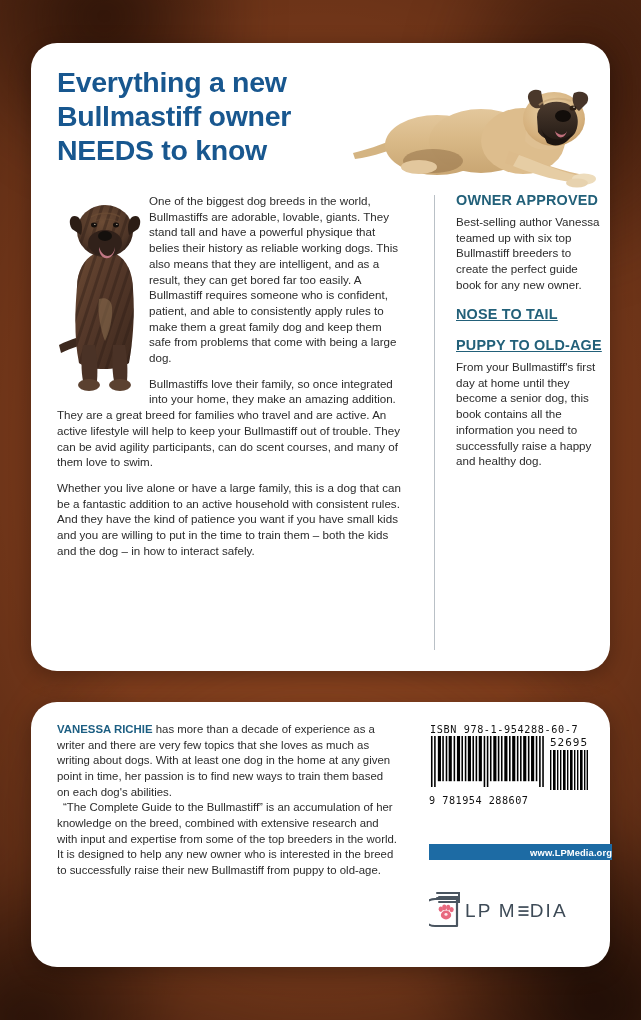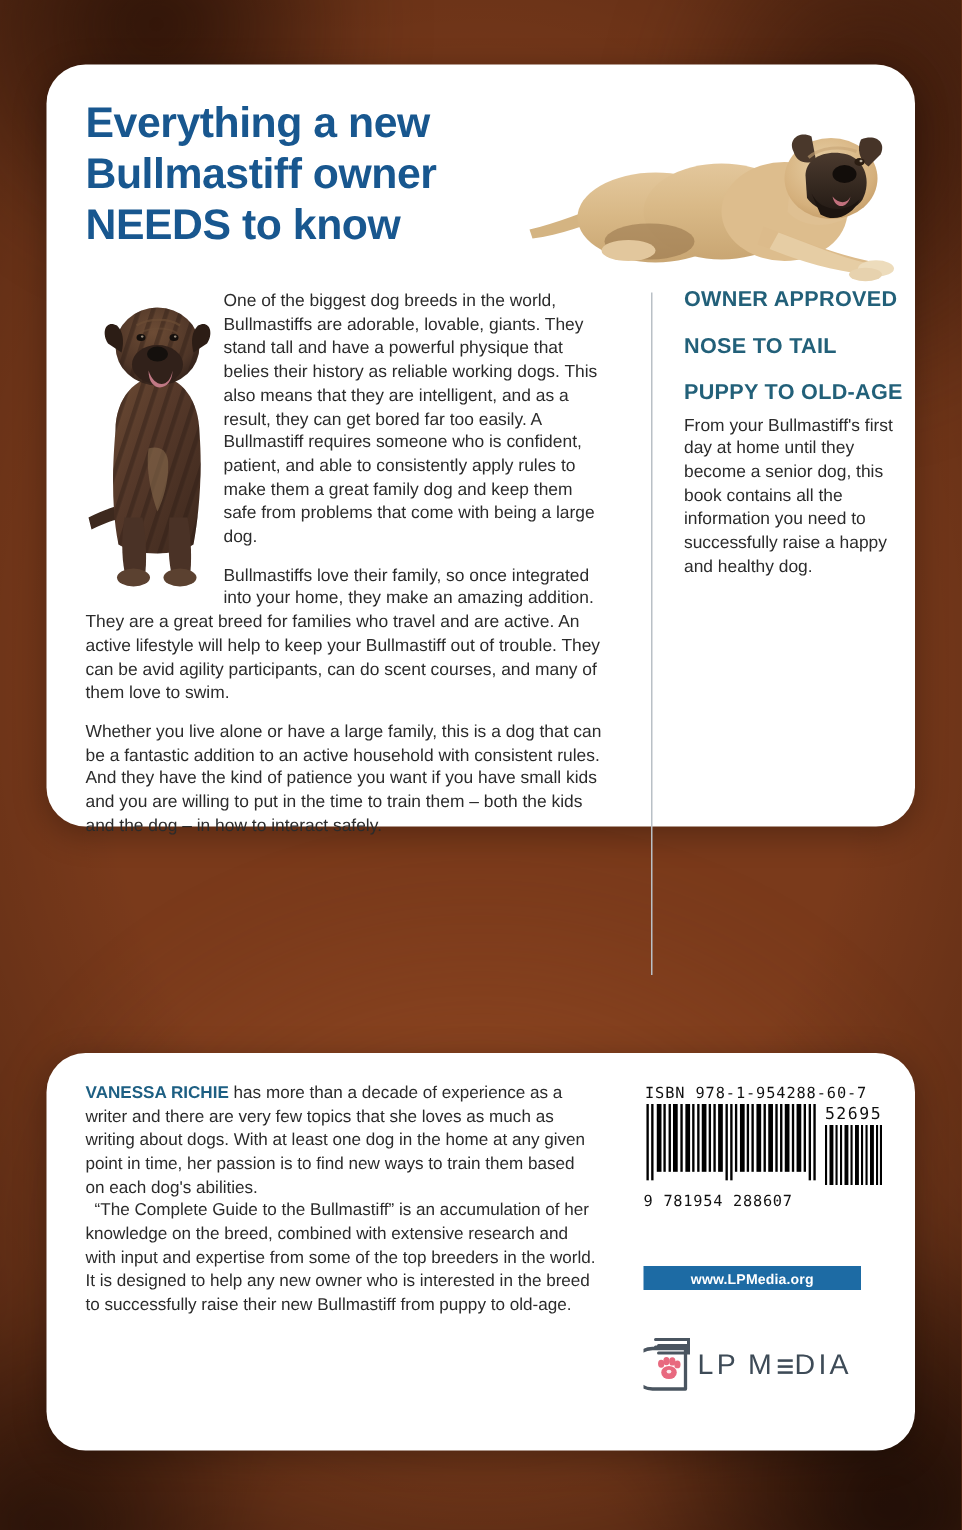--- a/index.html
+++ b/index.html
@@ -25,21 +25,21 @@
       radial-gradient(ellipse 30% 20% at 10% 97%,rgba(35,14,6,.75) 0%,rgba(35,14,6,0) 72%),
       radial-gradient(ellipse 60% 30% at 50% 78%,rgba(176,92,45,.45) 0%,rgba(176,92,45,0) 75%);
     filter:blur(22px);}
   .bg .vig{background:radial-gradient(ellipse 78% 70% at 50% 45%,rgba(0,0,0,0) 45%,rgba(0,0,0,.42) 100%);}
 
   
   .card{
     position:absolute;background:#ffffff;border-radius:26px;
     box-shadow:0 5px 22px rgba(0,0,0,.30);
   }
-  #main-card{left:31px;top:43px;width:579px;height:508px;}
+  #main-card{left:31px;top:43px;width:579px;height:628px;}
   #bottom-card{left:31px;top:702px;width:579px;height:265px;}
 
   
   .title{
     position:absolute;left:26px;top:22px;width:330px;
     color:#18578f;font-weight:bold;font-size:28.5px;line-height:1.20;
     letter-spacing:-0.3px;
   }
 
   
@@ -58,21 +58,21 @@
   .body-txt p{margin:0 0 10px 0;}
   .body-txt p:last-child{margin-bottom:4px;}
 
   
   #sitting-dog{float:left;width:92px;height:205px;margin:2px 10px 2px 0;shape-outside:content-box;}
 
   .rh{
     color:#226079;font-size:14.4px;font-weight:bold;letter-spacing:.2px;
     margin:0 0 5px 0;line-height:1.1;
   }
-  .rh.second{margin-top:15px;}
+  .rh.second{margin-top:15px;text-decoration:underline;}
   .col-right p.rt{color:#2b2b2b;font-size:11.6px;line-height:1.355;margin:0;}
 
   
   .bio{position:absolute;left:26px;top:20px;width:340px;
        color:#2b2b2b;font-size:11.4px;line-height:1.375;}
   .bio p{margin:0;}
   .bio .name{color:#1d5f83;font-weight:bold;}
   .bio .para2{margin-top:0;text-indent:6px;}
 
   
@@ -87,23 +87,23 @@
   .addon{width:40px;margin-left:4px;}
   .addon-digits{
     font-family:"DejaVu Sans Mono", monospace;font-size:11px;letter-spacing:1px;
     color:#111;text-align:center;margin:0 0 1px 0;
   }
   .ean-digits{
     font-family:"DejaVu Sans Mono", monospace;font-size:10.2px;color:#111;
     letter-spacing:.5px;margin:1px 0 0 0;width:118px;
   }
   #web-banner{
-    position:absolute;left:398px;top:142px;width:145px;height:16px;
+    position:absolute;left:398px;top:142px;width:183px;height:16px;
     background:#1d6ba4;color:#ffffff;font-size:9.4px;font-weight:bold;
-    display:flex;align-items:center;justify-content:center;letter-spacing:.1px;
+    display:flex;align-items:center;justify-content:flex-end;letter-spacing:.1px;
   }
   #publisher-logo{position:absolute;left:398px;top:168px;width:163px;height:78px;
     display:flex;align-items:center;justify-content:flex-start;}
   .logo-word{
     margin-top:3px;color:#3e4b57;font-size:19px;letter-spacing:2.2px;
     display:flex;align-items:center;
   }
 </style>
 </head>
 <body>
@@ -239,20 +239,21 @@
         <p>One of the biggest dog breeds in the world, Bullmastiffs are adorable, lovable, giants. They stand tall and have a powerful physique that belies their history as reliable working dogs. This also means that they are intelligent, and as a result, they can get bored far too easily. A Bullmastiff requires someone who is confident, patient, and able to consistently apply rules to make them a great family dog and keep them safe from problems that come with being a large dog.</p>
         <p>Bullmastiffs love their family, so once integrated into your home, they make an amazing addition. They are a great breed for families who travel and are active. An active lifestyle will help to keep your Bullmastiff out of trouble. They can be avid agility participants, can do scent courses, and many of them love to swim.</p>
         <p>Whether you live alone or have a large family, this is a dog that can be a fantastic addition to an active household with consistent rules. And they have the kind of patience you want if you have small kids and you are willing to put in the time to train them – both the kids and the dog – in how to interact safely.</p>
       </div>
     </div>
 
     <div class="divider"></div>
 
     <div class="col-right">
       <h3 class="rh">OWNER APPROVED</h3>
+      <p class="rt">Best-selling author Vanessa teamed up with six top Bullmastiff breeders to create the perfect guide book for any new owner.</p>
 
       <h3 class="rh second">NOSE TO TAIL</h3>
 
       <h3 class="rh second">PUPPY TO OLD-AGE</h3>
       <p class="rt">From your Bullmastiff's first day at home until they become a senior dog, this book contains all the information you need to successfully raise a happy and healthy dog.</p>
     </div>
   </div>
 </div>
 
 <div class="card" id="bottom-card">

